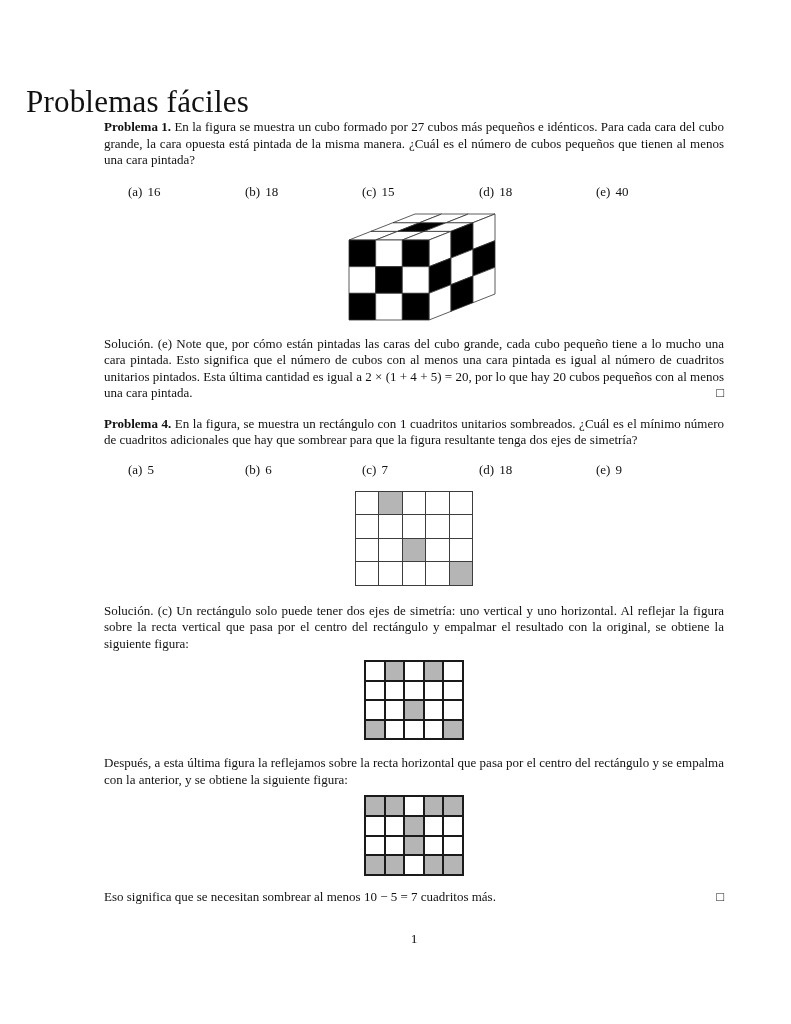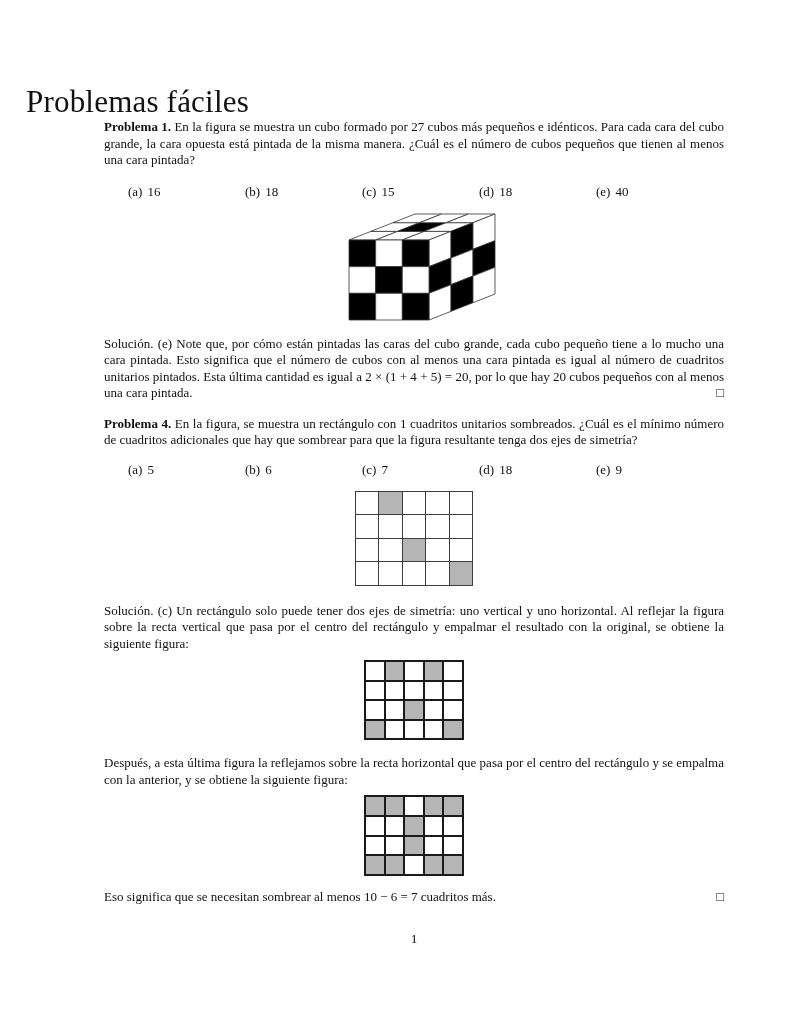--- a/index.html
+++ b/index.html
@@ -169,17 +169,17 @@
           <div style="background: rgb(255, 255, 255);"></div>
           <div style="background: rgb(255, 255, 255);"></div>
           <div style="background: rgb(181, 181, 181);"></div>
           <div style="background: rgb(181, 181, 181);"></div>
           <div style="background: rgb(255, 255, 255);"></div>
           <div style="background: rgb(181, 181, 181);"></div>
           <div style="background: rgb(181, 181, 181);"></div>
         </div>
     </div>
 
-    <p class="para" style="margin-top:13px;"><span>Eso significa que se necesitan sombrear al menos 10 − 6 = 7 cuadritos más.</span><span class="qed">□</span></p>
+    <p class="para" style="margin-top:13px;"><span>Eso significa que se necesitan sombrear al menos 10 − 5 = 7 cuadritos más.</span><span class="qed">□</span></p>
 
     <div class="pageno">1</div>
   </div>
 </div>
 
 </body></html>

